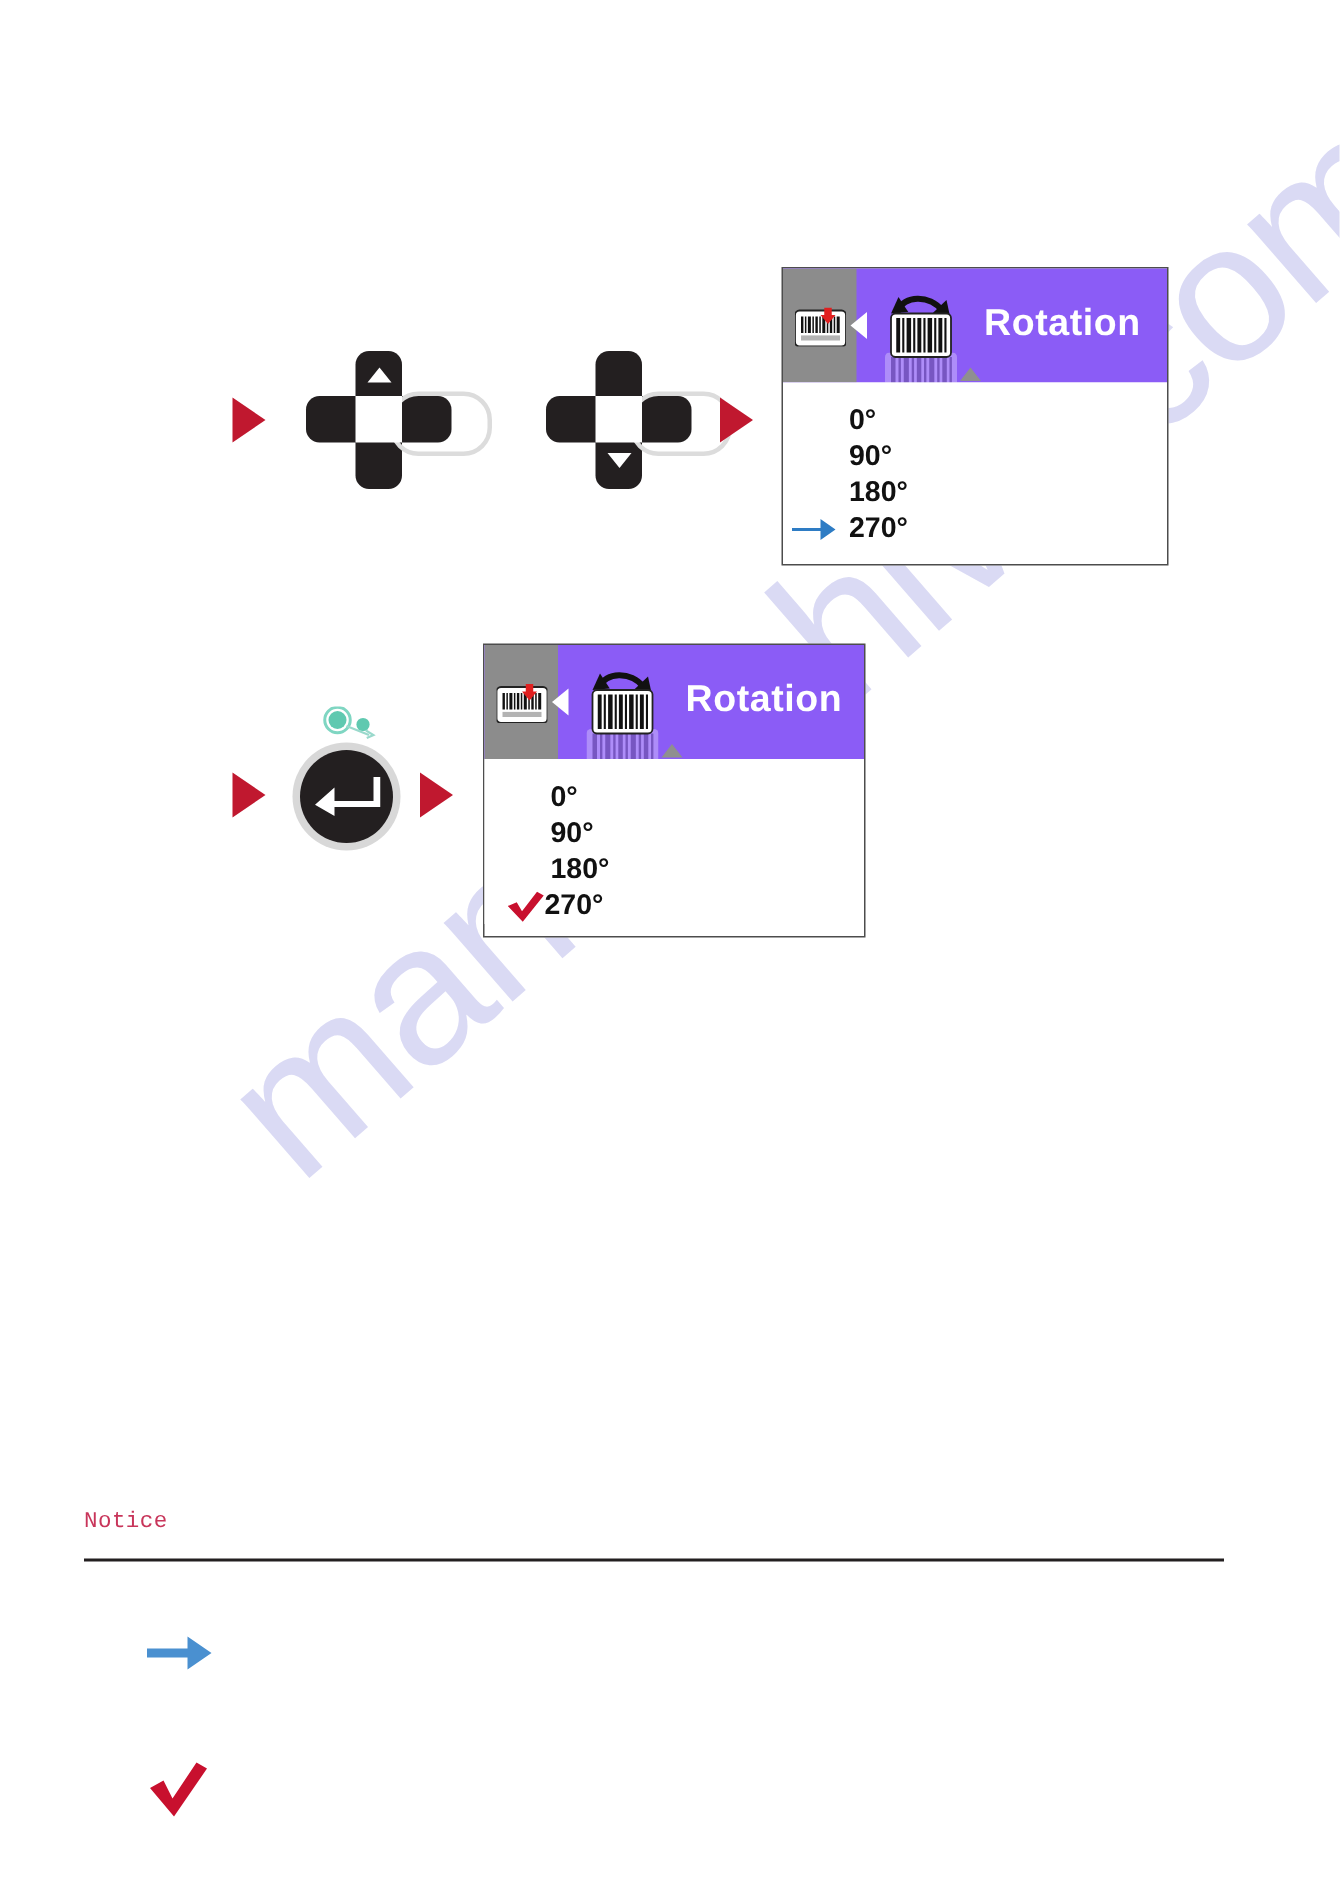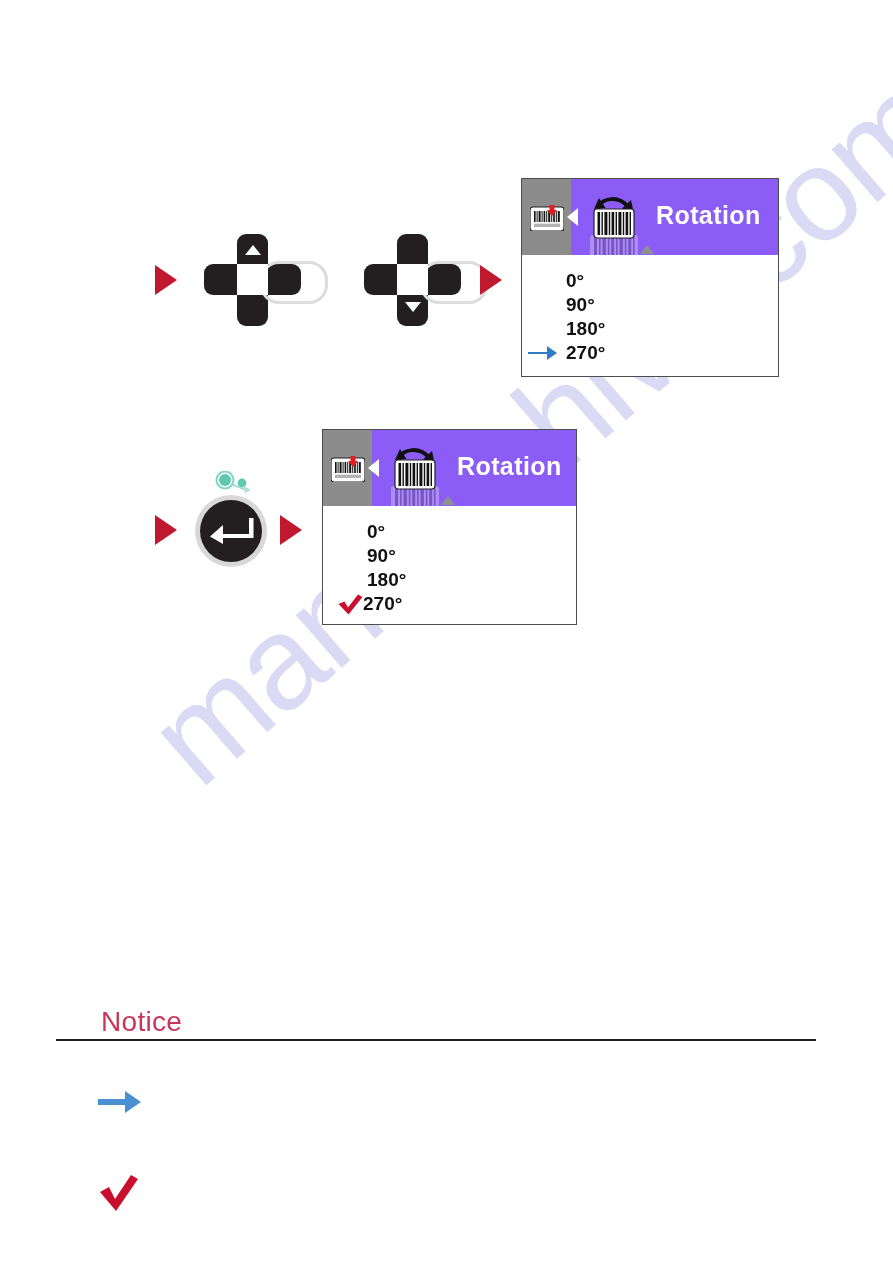--- a/index.html
+++ b/index.html
@@ -258,24 +258,23 @@
     font-family: "Liberation Sans", sans-serif;
     white-space: nowrap;
   }
 
   
   .notice-title {
     position: absolute;
     left: 56px;
     top: 1006px;
     color: #C8355A;
-    font-size: 28px;
-    font-family: Liberation Sans, sans-serif;
+    font-size: 15px;
+    font-family: Liberation Mono, monospace;
     letter-spacing: .3px;
-    margin-left: 45px;
   }
   .notice-rule {
     position: absolute;
     left: 56px;
     top: 1039px;
     width: 760px;
     height: 2px;
     background: #231f20;
   }
   .legend-arrow {

